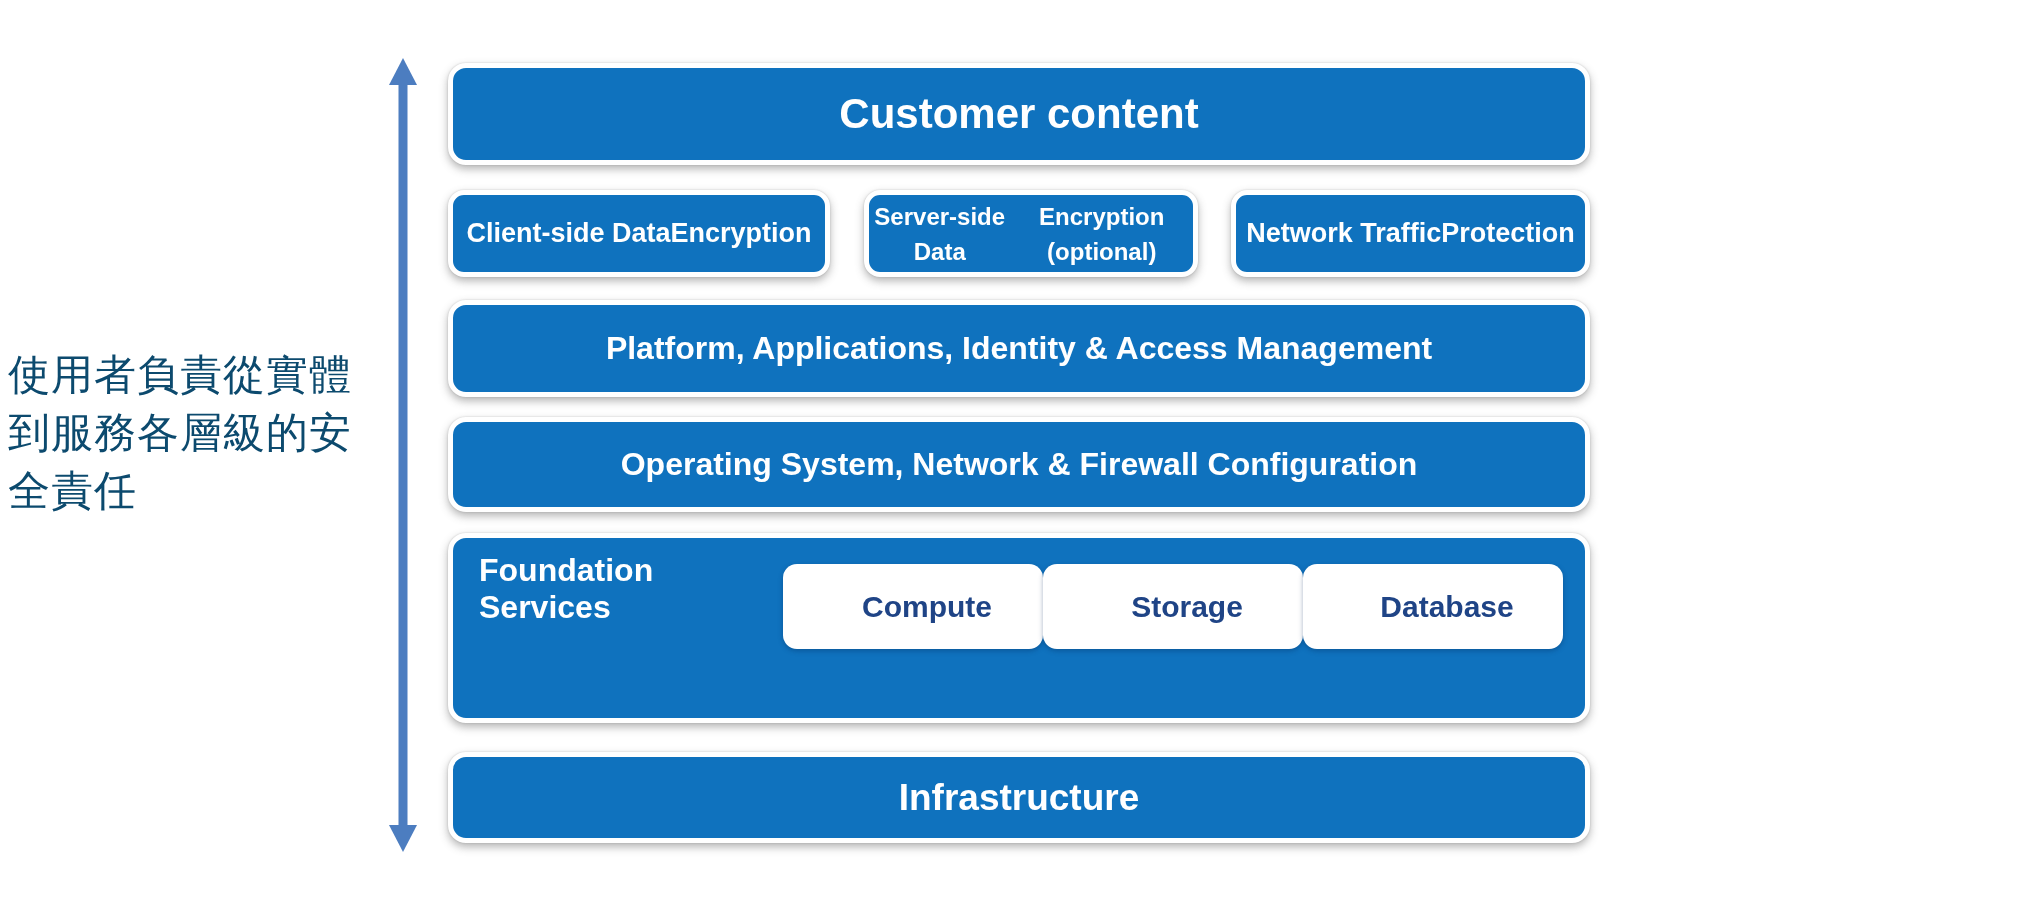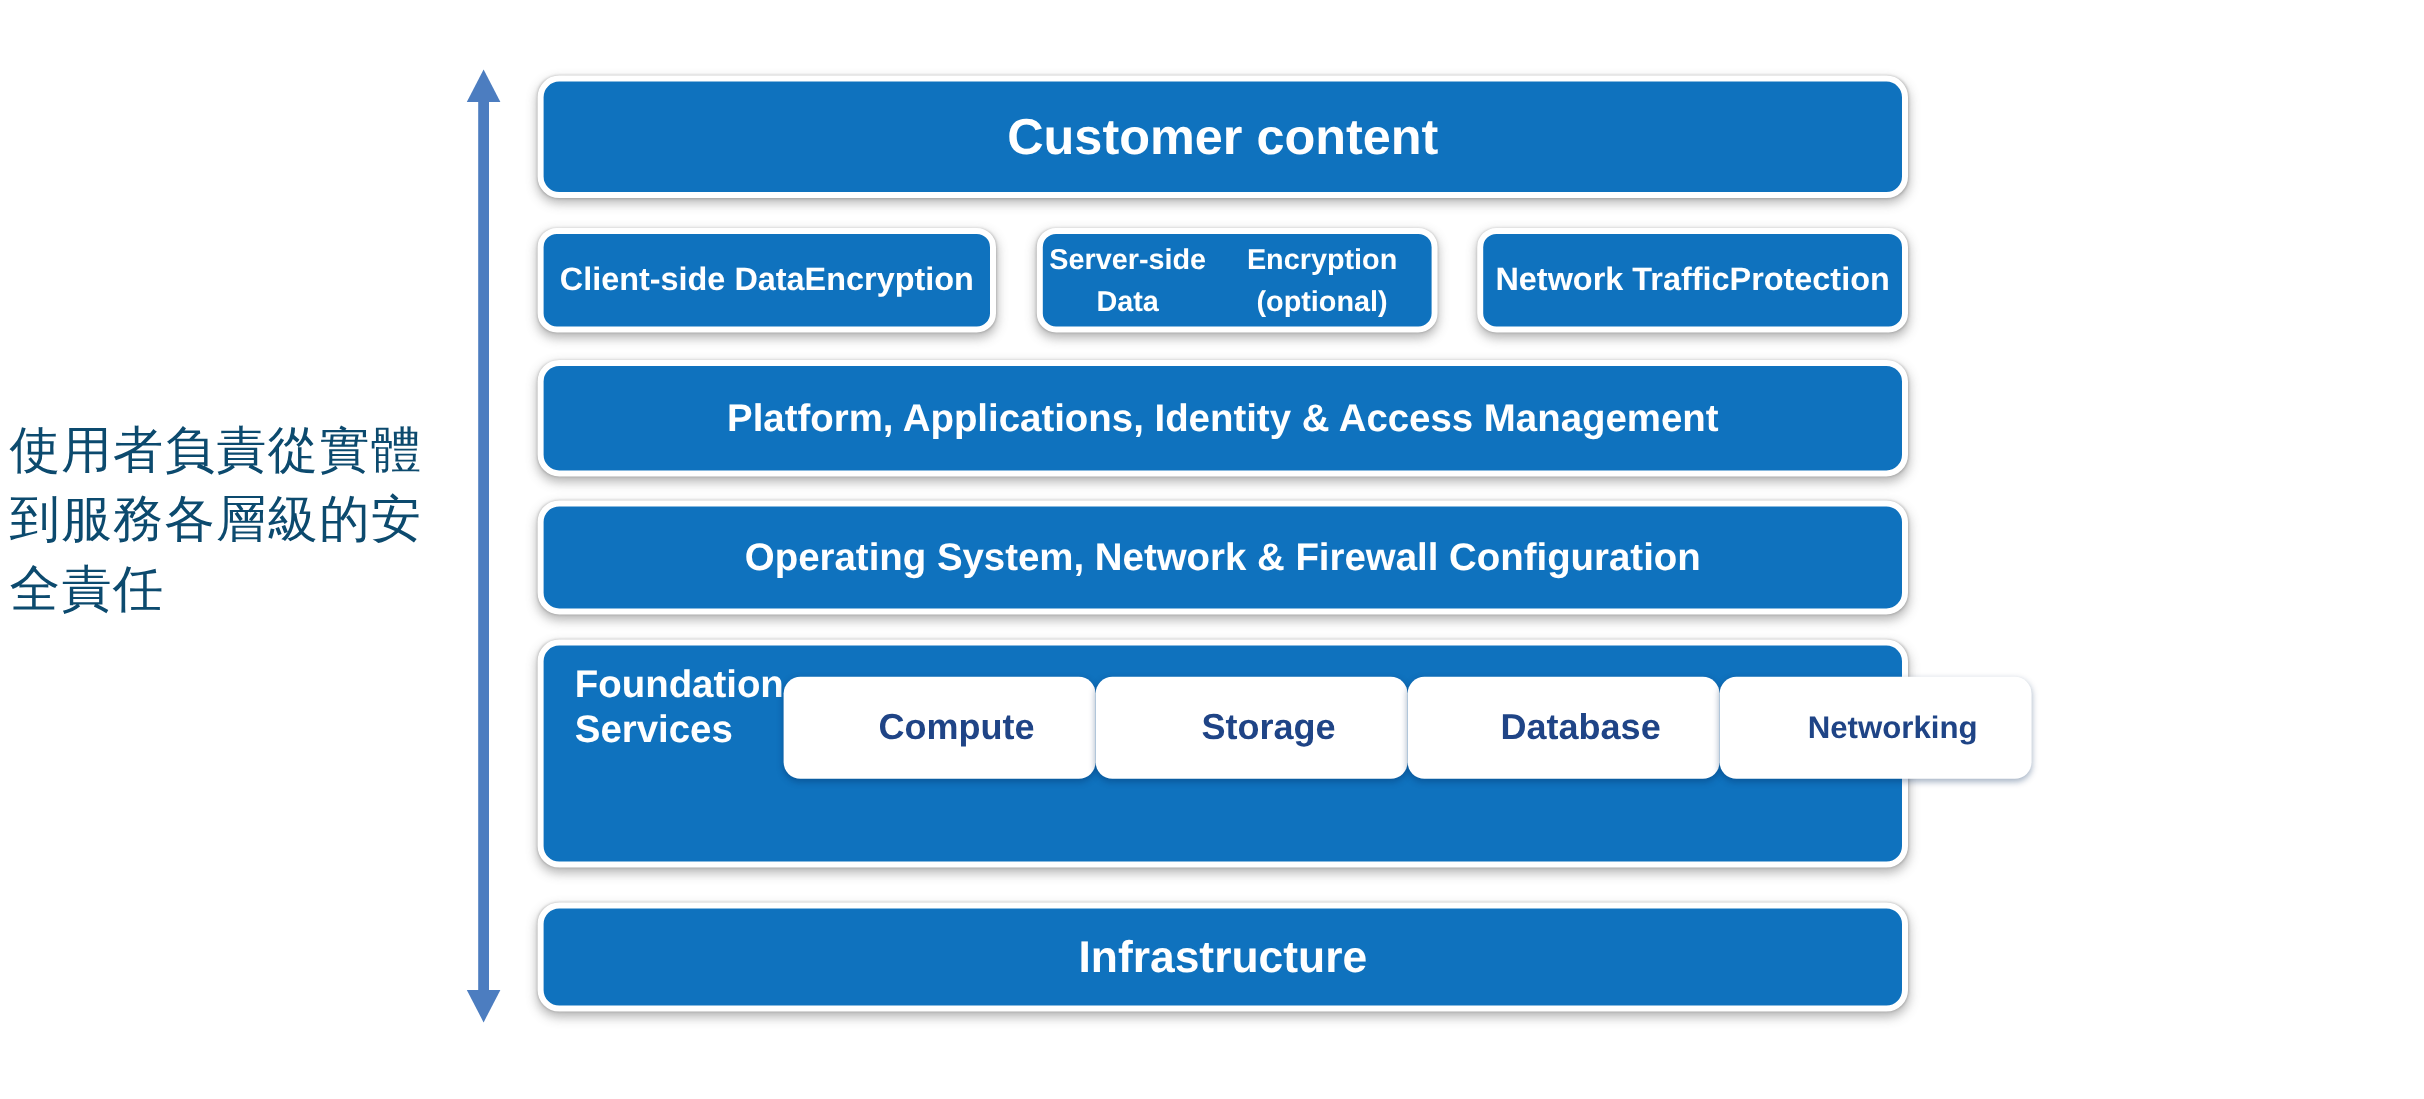--- a/index.html
+++ b/index.html
@@ -120,23 +120,20 @@
     <div class="services-row">
       <div class="whitebox">
         <span>Compute</span>
       </div>
       <div class="whitebox">
         <span>Storage</span>
       </div>
       <div class="whitebox">
         <span>Database</span>
       </div>
-      <div class="whitebox small">
-        <span>Networking</span>
-      </div>
     </div>
   </div>
 
   <div class="bluebox row-infra">
     <span>Infrastructure</span>
   </div>
 
 </div>
 
 </body></html>

